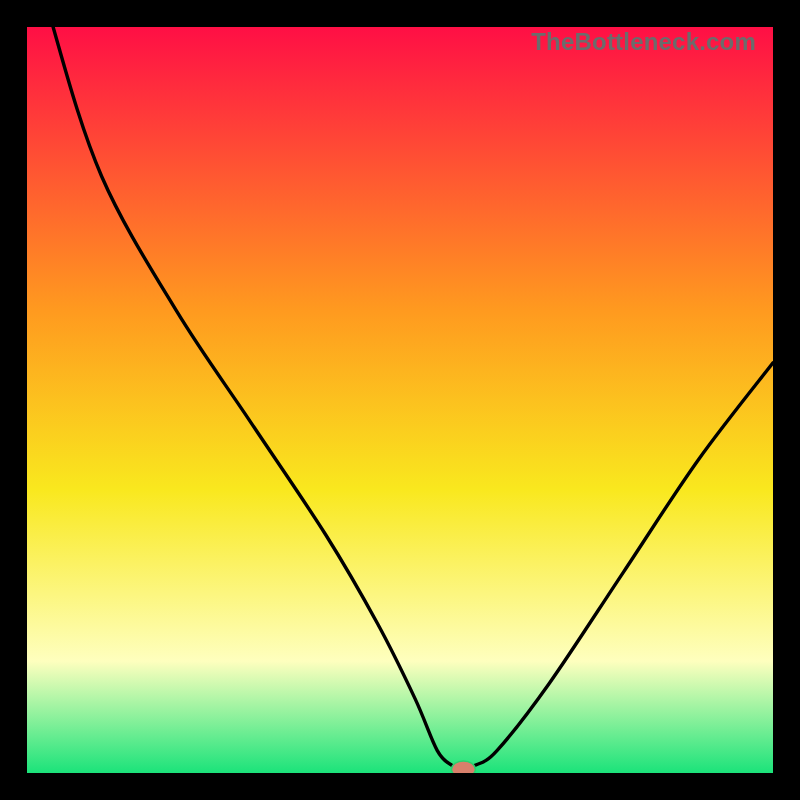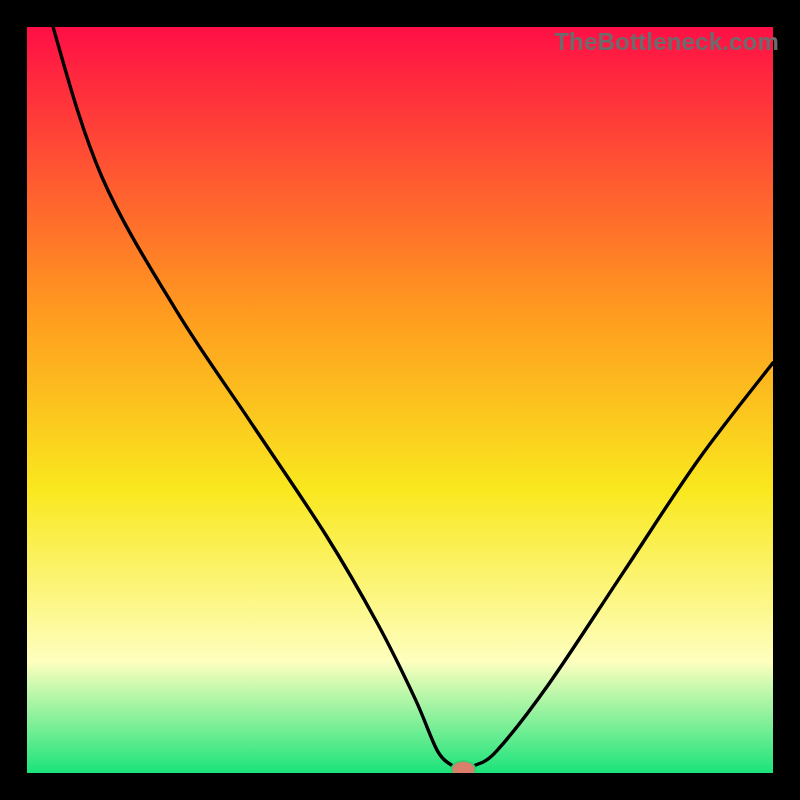--- a/index.html
+++ b/index.html
@@ -15,21 +15,21 @@
     position: absolute;
     left: 27px;
     top: 27px;
     width: 746px;
     height: 746px;
     overflow: hidden;
   }
   .watermark {
     position: absolute;
     top: 28px;
-    right: 21px;
+    right: 44px;
     font-size: 24px;
     font-weight: 600;
     color: #6c6c6c;
     letter-spacing: 0.2px;
   }
   svg {
     display: block;
   }
 </style>
 </head>

